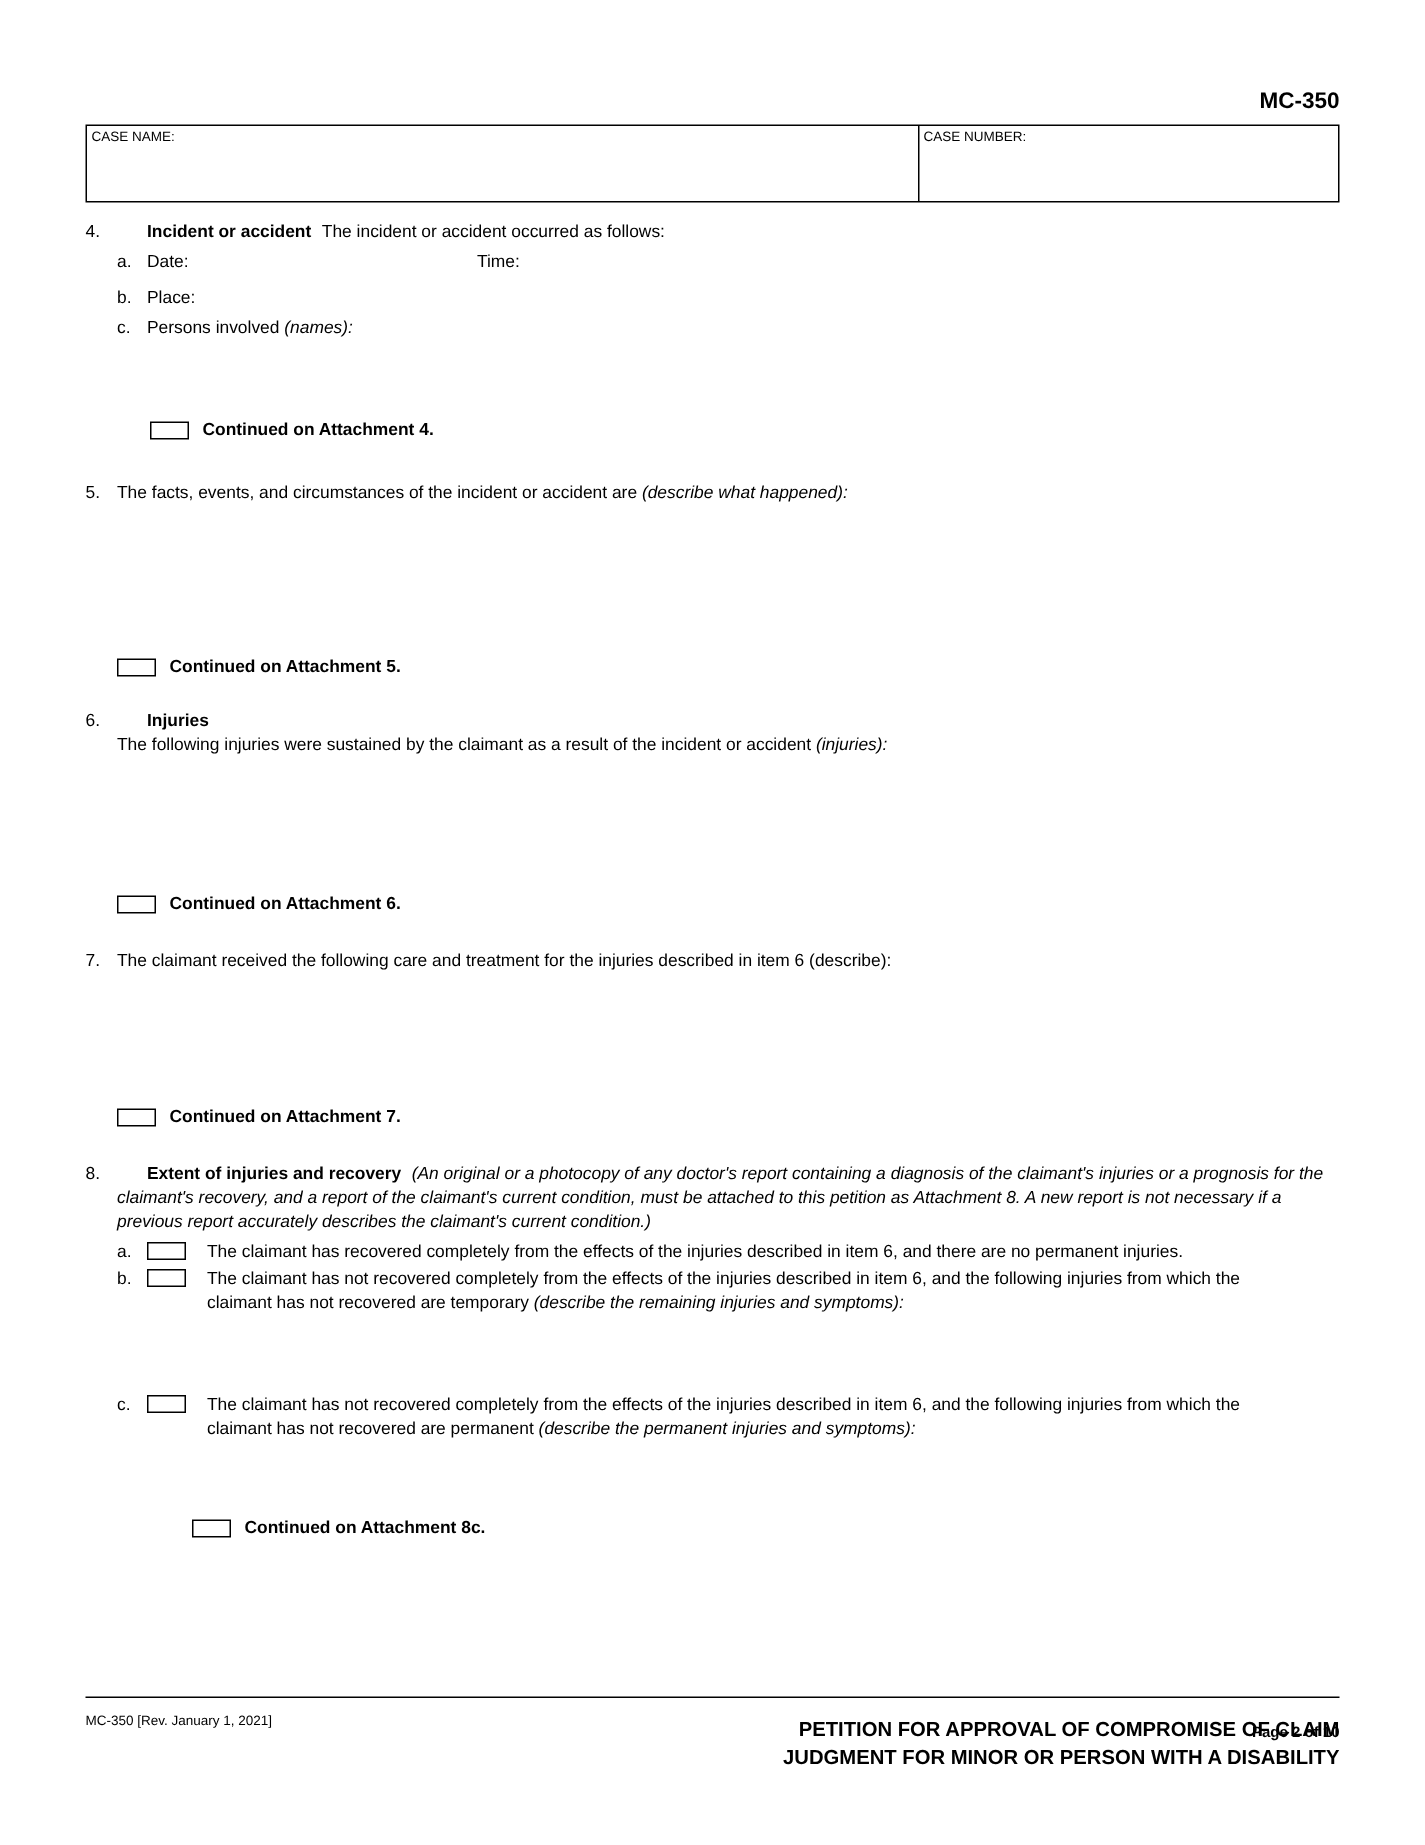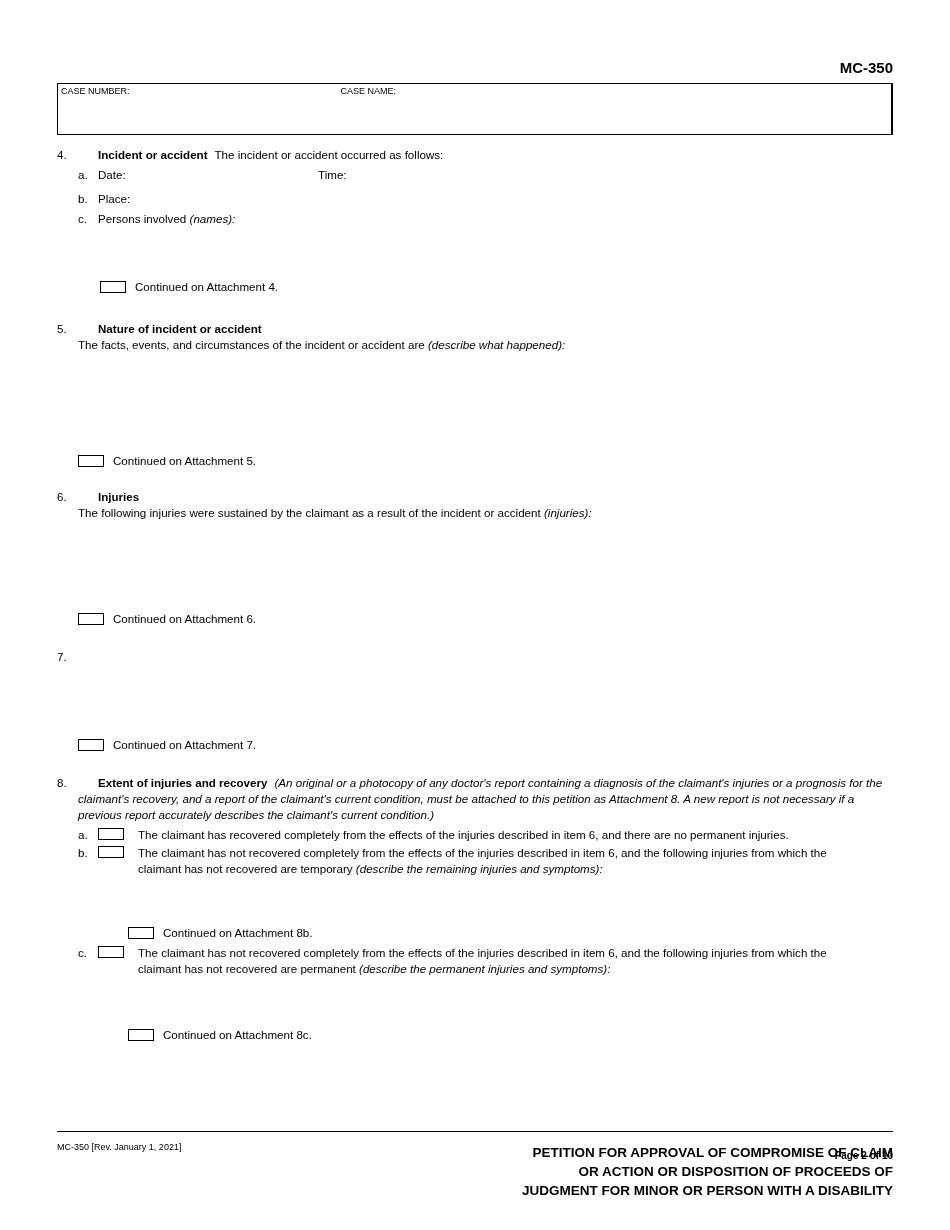--- a/index.html
+++ b/index.html
@@ -28,21 +28,21 @@
   .item-num { position:absolute; left:0; top:0; }
   .sub-row { position:relative; padding-left:20px; }
   .sub-letter { position:absolute; left:0; top:0; }
   .time-label { position:absolute; left:240px; top:0; }
   .time-fill { position:absolute; left:288px; top:1px; width:180px; height:13px; }
 
   .checkbox {
     display:inline-block; width:26px; height:12px;
     border:1px solid #000; background:#fff; flex:0 0 auto;
   }
-  .continued { display:flex; align-items:center; gap:9px; }
+  .continued { display:flex; align-items:center; gap:9px;font-weight:bold; }
   .ind21 { padding-left:21px; }
   .ind43 { padding-left:43px; }
   .ind71 { padding-left:71px; }
 
   .opt-row { position:relative; padding-left:81px; }
   .opt-letter { position:absolute; left:21px; top:0; }
   .opt-checkbox { position:absolute; left:41px; top:1px; }
   .opt-text { max-width:728px; }
 
   .inline-fill { display:inline-block; height:11px; vertical-align:-1px; }
@@ -59,25 +59,25 @@
   .footer-title { text-align:right; font-weight:bold; font-size:13.5px; line-height:19px; padding-top:11px; }
 </style>
 </head>
 <body>
 
 <div class="page">
 
   <div class="form-number">MC-350</div>
 
   <div class="header-table">
+    <div class="cell cell-name">
+      <span>CASE NAME:</span>
+    </div>
     <div class="cell cell-number">
       <span>CASE NUMBER:</span>
-    </div>
-    <div class="cell cell-name">
-      <span>CASE NAME:</span>
     </div>
   </div>
 
   <div class="item mt12">
     <span class="item-num">4.</span>
     <div>
       <span class="b gap-r">Incident or accident</span><span>The incident or accident occurred as follows:</span>
     </div>
     <div class="sub-row mt4">
       <span class="sub-letter">a.</span>
@@ -98,21 +98,20 @@
     </div>
   </div>
   <div class="fill-area h52"></div>
   <div class="continued ind43">
     <span class="checkbox"></span>
     <span>Continued on Attachment 4.</span>
   </div>
 
   <div class="item mt26">
     <span class="item-num">5.</span>
-    <div class="b">Nature of incident or accident</div>
     <div>
       <span>The facts, events, and circumstances of the incident or accident are</span>
       <span class="i">(describe what happened):</span>
     </div>
   </div>
   <div class="fill-area h100"></div>
   <div class="continued ind21">
     <span class="checkbox"></span>
     <span>Continued on Attachment 5.</span>
   </div>
@@ -126,20 +125,21 @@
     </div>
   </div>
   <div class="fill-area h90"></div>
   <div class="continued ind21">
     <span class="checkbox"></span>
     <span>Continued on Attachment 6.</span>
   </div>
 
   <div class="item mt22">
     <span class="item-num">7.</span>
+    <div>The claimant received the following care and treatment for the injuries described in item 6 (describe):</div>
   </div>
   <div class="fill-area h88"></div>
   <div class="continued ind21">
     <span class="checkbox"></span>
     <span>Continued on Attachment 7.</span>
   </div>
 
   <div class="item mt22">
     <span class="item-num">8.</span>
     <div>
@@ -155,42 +155,37 @@
 
   <div class="opt-row mt2">
     <span class="opt-letter">b.</span>
     <span class="checkbox opt-checkbox"></span>
     <div class="opt-text">
       <span>The claimant has not recovered completely from the effects of the injuries described in item 6, and the following injuries from which the claimant has not recovered are temporary</span>
       <span class="i">(describe the remaining injuries and symptoms):</span>
     </div>
   </div>
   <div class="fill-area h48"></div>
-  <div class="continued ind71">
-    <span class="checkbox"></span>
-    <span>Continued on Attachment 8b.</span>
-  </div>
 
   <div class="opt-row mt4">
     <span class="opt-letter">c.</span>
     <span class="checkbox opt-checkbox"></span>
     <div class="opt-text">
       <span>The claimant has not recovered completely from the effects of the injuries described in item 6, and the following injuries from which the claimant has not recovered are permanent</span>
       <span class="i">(describe the permanent injuries and symptoms):</span>
     </div>
   </div>
   <div class="fill-area h50"></div>
   <div class="continued ind71">
     <span class="checkbox"></span>
     <span>Continued on Attachment 8c.</span>
   </div>
 
   <div class="footer">
     <span class="footer-rev">MC-350 [Rev. January 1, 2021]</span>
     <span class="footer-page">Page 2 of 10</span>
     <div class="footer-title">
       <div>PETITION FOR APPROVAL OF COMPROMISE OF CLAIM</div>
-      <div>OR ACTION OR DISPOSITION OF PROCEEDS OF</div>
       <div>JUDGMENT FOR MINOR OR PERSON WITH A DISABILITY</div>
     </div>
   </div>
 
 </div>
 
 </body></html>

